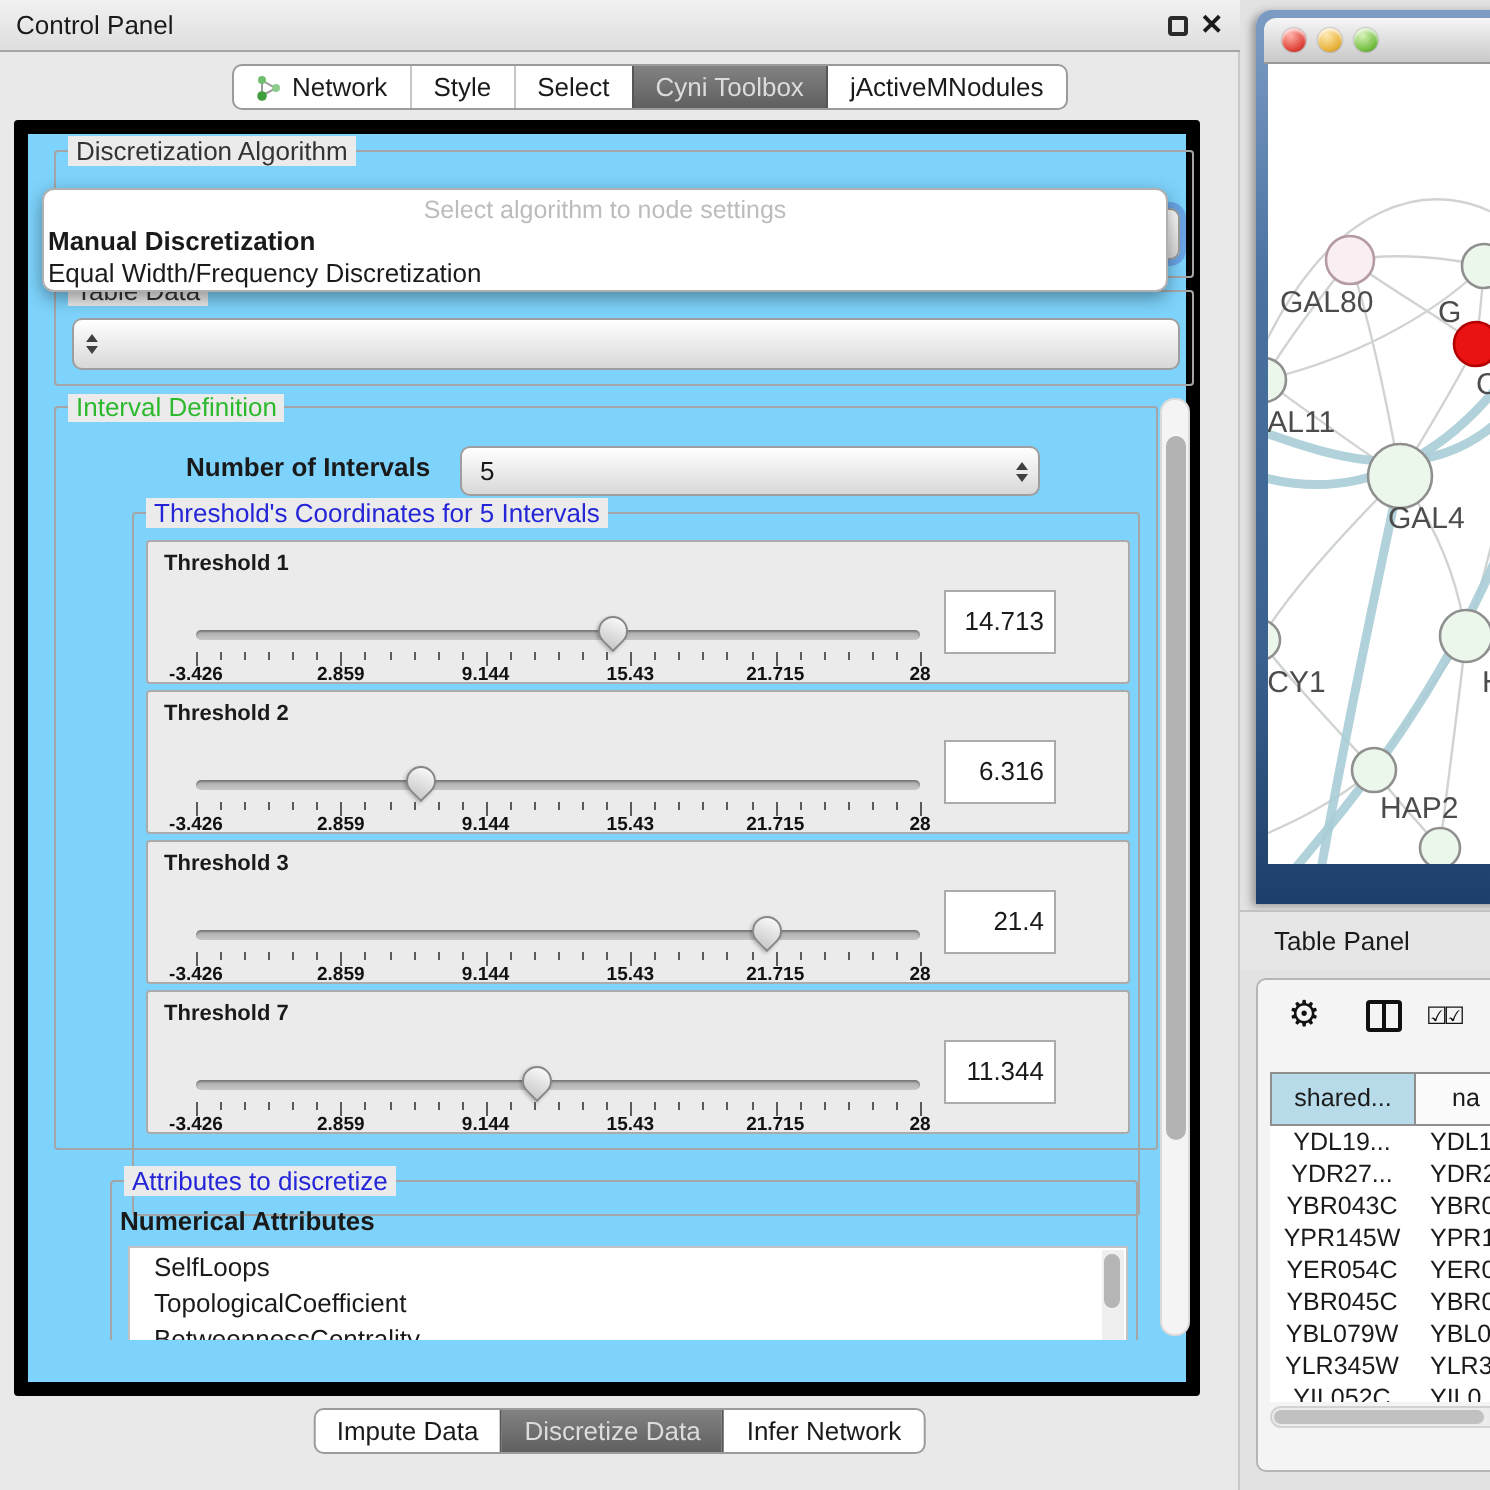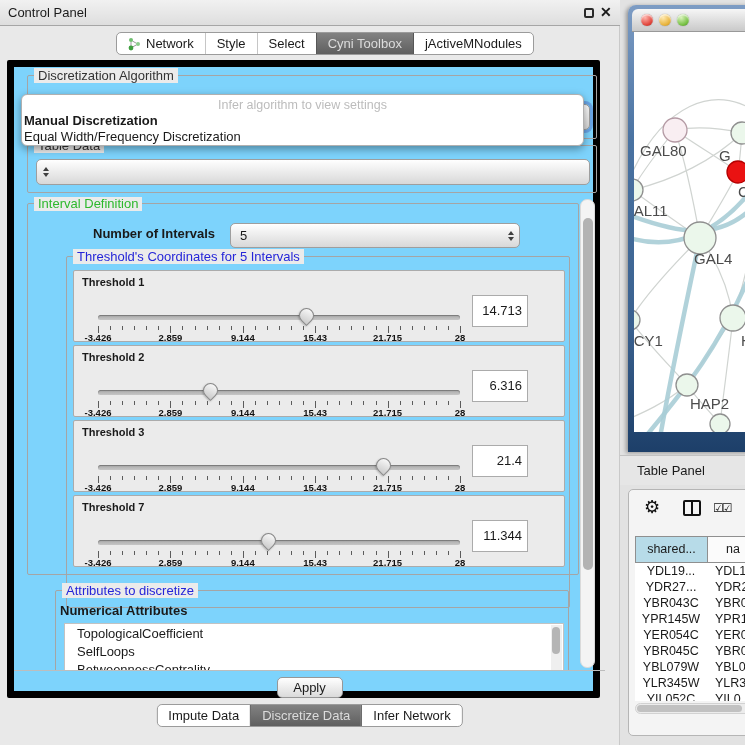--- a/index.html
+++ b/index.html
@@ -184,21 +184,21 @@
       <div class="combo focus-ring" style="left:8px; top:28px; width:554px; height:26px;">
         <span class="combo-text"></span>
         <span class="combo-arrows">
           <span class="arr up"></span>
             <span class="arr down"></span>
         </span>
       </div>
     </div>
 
     <div class="popup">
-      <div class="popup-prompt">Infer algorithm to view settings</div>
+      <div class="popup-prompt">Select algorithm to node settings</div>
       <div class="popup-item bold">Manual Discretization</div>
       <div class="popup-item">Equal Width/Frequency Discretization</div>
     </div>
 
     <div class="grp" style="left:13px; top:78px; width:570px; height:48px;">
       <div class="grp-title t-dark">Table Data</div>
       <div class="combo" style="left:8px; top:13px; width:554px; height:26px;">
         <span class="combo-arrows">
           <span class="arr up"></span>
             <span class="arr down"></span>
@@ -419,38 +419,35 @@
                 <div class="t-value">11.344</div>
               </div>
             </div>
         </div>
       </div>
 
       <div class="grp" style="left:36px; top:393px; width:514px; height:160px;">
         <div class="grp-title t-blue">Attributes to discretize</div>
         <div class="attr-sub">Numerical Attributes</div>
         <div class="attr-list" id="attr-list">
-          <div class="attr-item">TopologicalCoefficient</div>
-            <div class="attr-item">SelfLoops</div>
+          <div class="attr-item">SelfLoops</div>
+            <div class="attr-item">TopologicalCoefficient</div>
             <div class="attr-item">BetweennessCentrality</div>
             <div class="list-scroll">
             <div class="list-thumb"></div>
           </div>
         </div>
       </div>
 
     </div>
 
     <div class="vscroll">
       <div class="vthumb" style="top:18px; height:352px;"></div>
     </div>
 
-    <div class="apply-strip">
-      <div class="apply-btn">Apply</div>
-    </div>
 
   </div>
 
   <div class="bottom-tabs seg-bar">
       <div class="seg">
         <span>Impute Data</span>
       </div>
       <div class="seg sel">
         <span>Discretize Data</span>
       </div>

